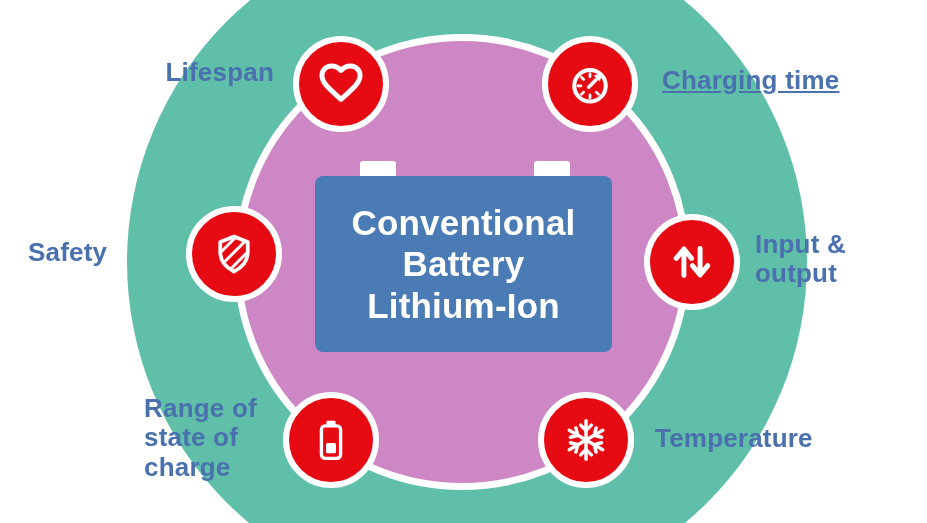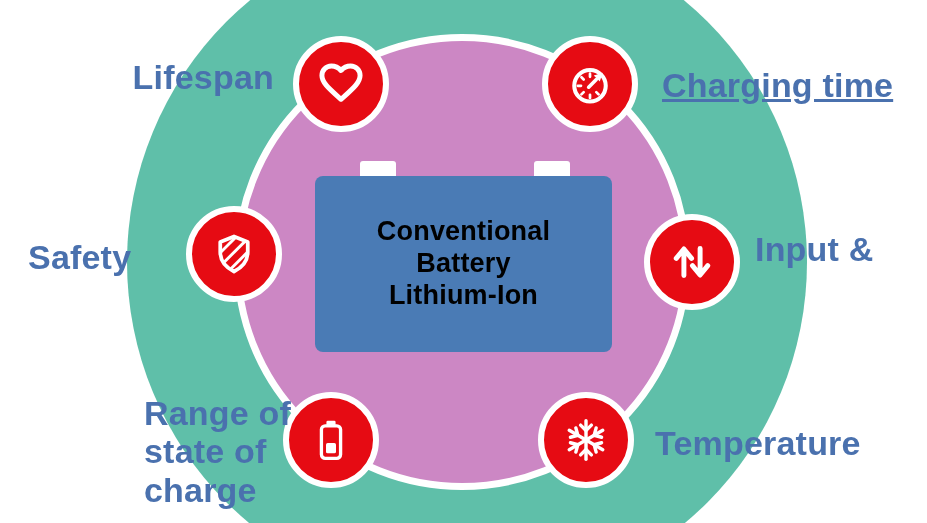--- a/index.html
+++ b/index.html
@@ -40,23 +40,23 @@
     left: 315px; top: 176px;
     width: 297px; height: 176px;
     background: var(--battery-blue, #4a7bb5);
     border-radius: 8px;
     display: flex;
     flex-direction: column;
     align-items: center;
     justify-content: center;
   }
   .battery-title-line {
-    color: #000000;
+    color: #ffffff;
     font-weight: bold;
-    font-size: 27px;
+    font-size: 35px;
     line-height: 1.18;
     text-align: center;
     letter-spacing: 0.2px;
   }
   .badge {
     position: absolute;
     width: 84px; height: 84px;
     background: var(--red, #e60b13);
     border: 6px solid #ffffff;
     border-radius: 50%;
@@ -67,21 +67,21 @@
   .badge.lifespan { left: 293px; top: 36px; }
   .badge.charging { left: 542px; top: 36px; }
   .badge.safety   { left: 186px; top: 206px; }
   .badge.io       { left: 644px; top: 214px; }
   .badge.range    { left: 283px; top: 392px; }
   .badge.temp     { left: 538px; top: 392px; }
   .label {
     position: absolute;
     color: var(--label-blue, #4a71ae);
     font-weight: bold;
-    font-size: 34px;
+    font-size: 26px;
     line-height: 1.13;
     letter-spacing: 0.2px;
   }
   .label.lifespan { left: 96px;  top: 58px;  width: 178px; text-align: right; }
   .label.charging { left: 662px; top: 66px; text-decoration: underline; }
   .label.safety   { left: 28px;  top: 238px; width: 136px; text-align: left; }
   .label.io       { left: 755px; top: 230px; }
   .label.range    { left: 144px; top: 394px; }
   .label.temp     { left: 655px; top: 424px; }
 </style>
@@ -149,20 +149,21 @@
   </div>
 
   <div class="badge io">
     <svg viewBox="0 0 60 60" width="54" height="54" fill="none" stroke="#ffffff" stroke-width="5.5" stroke-linecap="round" stroke-linejoin="round">
       <path d="M21 45 V17 M12.5 26 L21 15.5 L29.5 26"></path>
       <path d="M39 15 V43 M30.5 34 L39 44.5 L47.5 34"></path>
     </svg>
   </div>
   <div class="label io">
     <div>Input &amp;</div>
+    <div>output</div>
   </div>
 
   <div class="badge range">
     <svg viewBox="0 0 60 60" width="50" height="50">
       <rect x="24.5" y="7" width="11" height="6" rx="1.5" fill="#ffffff"></rect>
       <rect x="18.5" y="13" width="23" height="39" rx="4.5" fill="none" stroke="#ffffff" stroke-width="4"></rect>
       <rect x="24" y="33.5" width="12" height="12.5" rx="2" fill="#ffffff"></rect>
     </svg>
   </div>
   <div class="label range">

